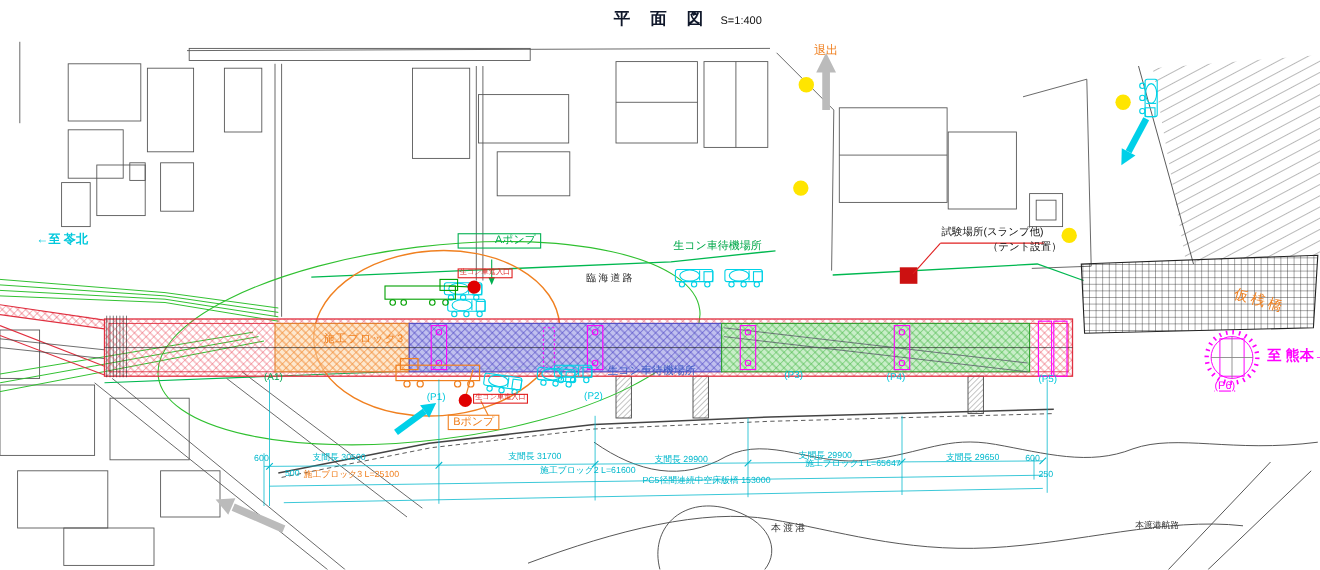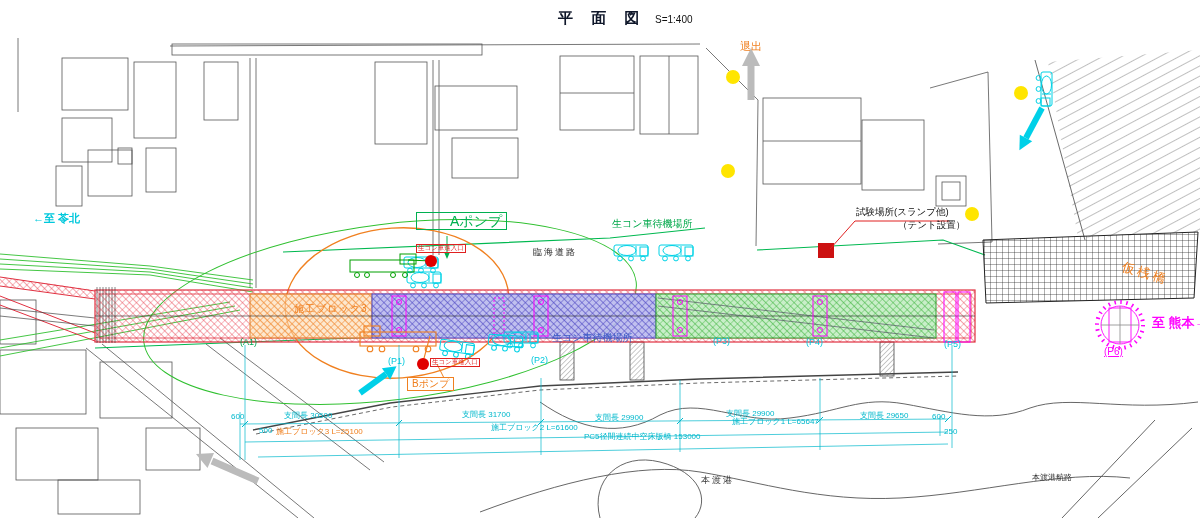--- a/index.html
+++ b/index.html
@@ -292,21 +292,21 @@
 <div class="lbl scale" style="left:655px;top:15px;">S=1:400</div>
 
 <div class="lbl" style="left:740px;top:41px;font-size:11px;color:#f08020;">退出</div>
 <div class="lbl" style="left:33px;top:213px;font-size:11px;color:#00c8dc;font-weight:bold;">←至 苓北</div>
 <div class="lbl" style="left:1152px;top:316px;font-size:13px;color:#ff00ff;font-weight:bold;">至 熊本→</div>
 <div class="lbl" style="left:1124px;top:260px;font-size:13px;color:#f08020;letter-spacing:3px;transform:rotate(16deg);transform-origin:left top;">仮桟橋</div>
 <div class="lbl" style="left:533px;top:248px;font-size:9px;color:#222;letter-spacing:2px;text-align:center;">臨海道路</div>
 <div class="lbl" style="left:612px;top:219px;font-size:10px;color:#00a84a;">生コン車待機場所</div>
 <div class="lbl" style="left:552px;top:333px;font-size:10px;color:#3b5bc4;">生コン車待機場所</div>
 
-<div class="lbl boxed" style="left:416px;top:212px;font-size:14px;color:#00b050;border-color:#00b050;padding-left:33px;">Aポンプ</div>
+<div class="lbl boxed" style="left:416px;top:212px;font-size:10px;color:#00b050;border-color:#00b050;padding-left:33px;">Aポンプ</div>
 <div class="lbl boxed" style="left:407px;top:377px;font-size:10px;color:#f08020;border-color:#f08020;">Bポンプ</div>
 <div class="lbl boxed" style="left:416px;top:244px;font-size:6.5px;color:#e02020;border-color:#e02020;padding:0 1px;">生コン車進入口</div>
 <div class="lbl boxed" style="left:430px;top:358px;font-size:6.5px;color:#e02020;border-color:#e02020;padding:0 1px;">生コン車進入口</div>
 
 <div class="lbl" style="left:856px;top:207px;font-size:9.5px;color:#111;">試験場所(スランプ他)</div>
 <div class="lbl" style="left:864px;top:220px;font-size:9.5px;color:#111;margin-left:34px;">（テント設置）</div>
 <div class="lbl" style="left:294px;top:304px;font-size:10px;color:#f08020;letter-spacing:1px;">施工ブロック3</div>
 <div class="lbl" style="left:701px;top:476px;font-size:9px;color:#333;letter-spacing:2px;">本渡港</div>
 <div class="lbl" style="left:1032px;top:474px;font-size:8px;color:#333;">本渡港航路</div>
 

